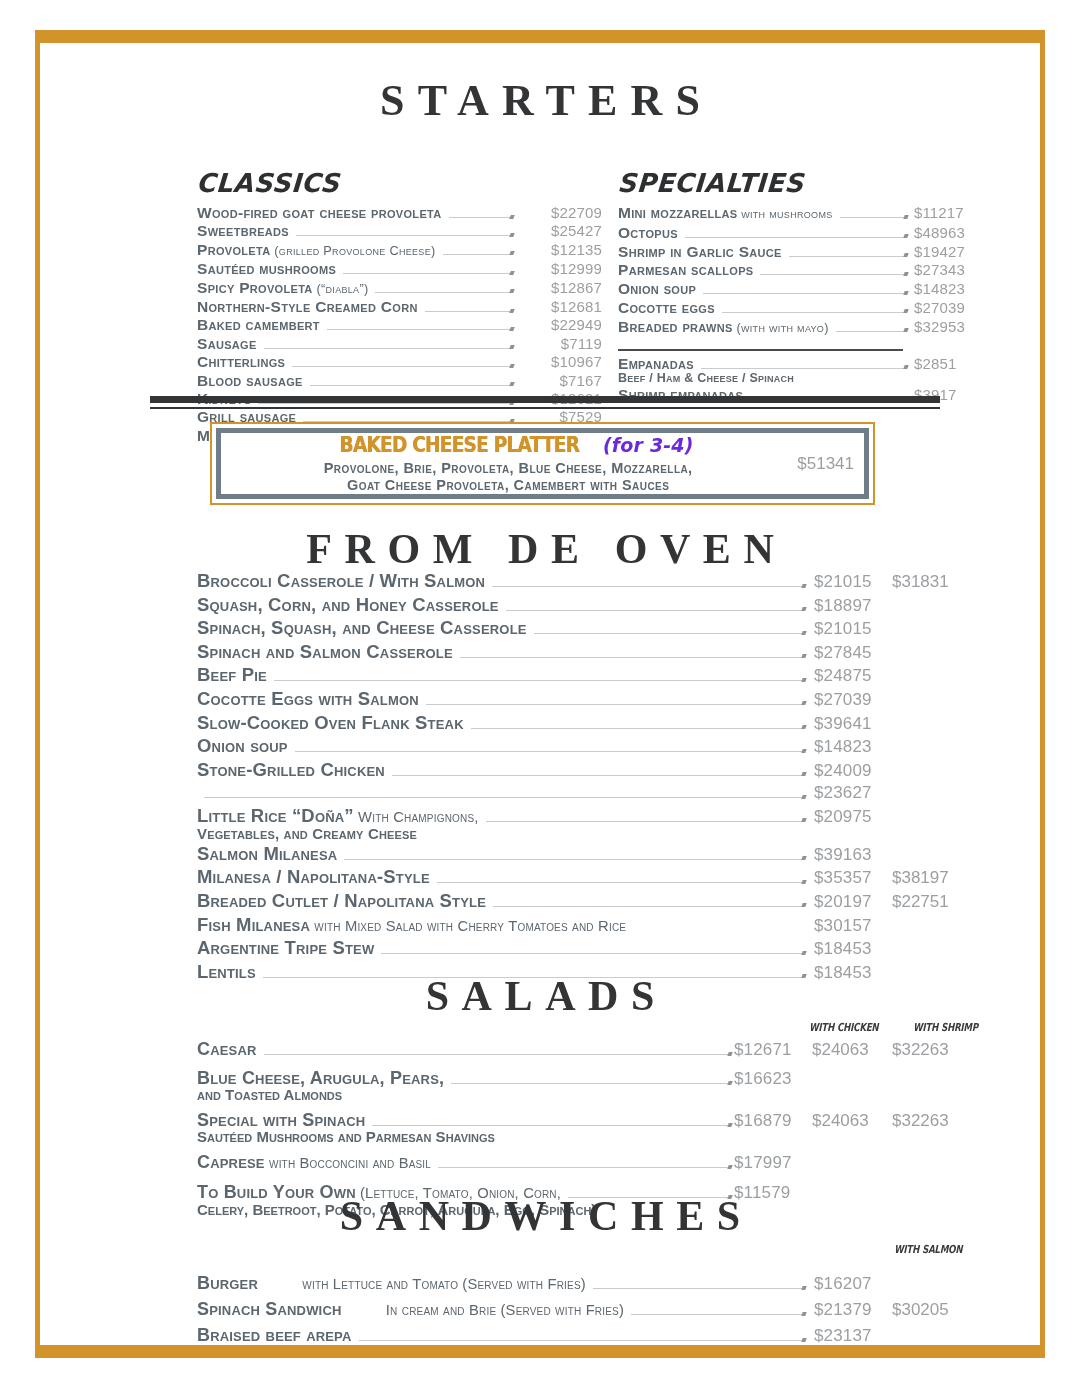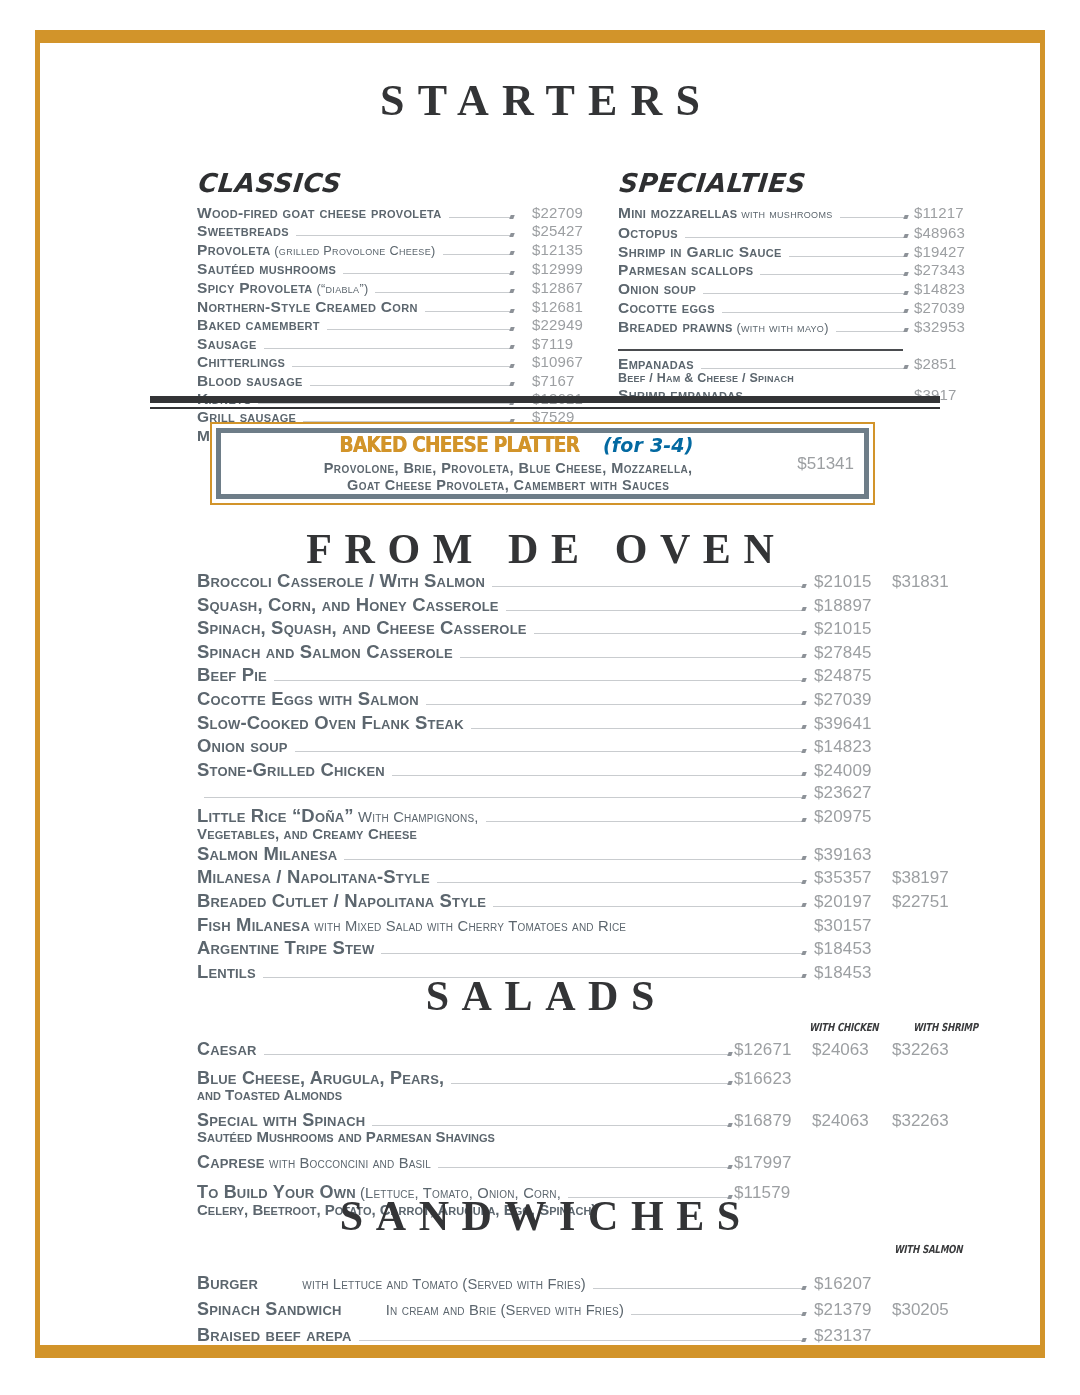--- a/index.html
+++ b/index.html
@@ -99,21 +99,21 @@
   }
 
   
   #col-classics  { left:157px; top:125px; width:405px; }
   #col-special   { left:578px; top:125px; width:360px; }
   #col-classics .script-head,
   #col-special  .script-head { display:block; margin-bottom:6px; }
 
   #col-classics .row { font-size:15.5px; line-height:18.4px; }
   #col-classics .nm  { font-size:15.5px; letter-spacing:0.02em; }
-  #col-classics .pr  { font-size:15px; width:70px; margin-left:16px; }
+  #col-classics .pr  { font-size:15px; width:70px; margin-left:16px;text-align:right; }
 
   #col-special .row  { font-size:15.5px; line-height:18.8px; }
   #col-special .nm   { font-size:15.5px; letter-spacing:0.02em; }
   #col-special .pr   { font-size:15px; width:64px; margin-left:4px; }
   #col-special .desc { font-size:12.5px; letter-spacing:0.02em; margin:-1px 0 0 0; }
 
   .emp-rule { height:2px; background:#4A4C4F; margin:11px 0 4px 0; width:285px; }
 
   
   #div-thick { position:absolute; left:110px; top:353px; width:790px; height:7px;  background:#333436; }
@@ -133,21 +133,21 @@
   #platter-title {
     font-family:"DejaVu Sans", sans-serif;
     font-weight:bold; font-size:21px;
     color:#D2942A; letter-spacing:-0.04em;
     transform:scaleX(0.88); display:inline-block;
     text-shadow:0.5px 0 0 #D2942A;
   }
   #platter-serves {
     font-family:"DejaVu Sans", sans-serif;
     font-weight:bold; font-style:italic; font-size:19px;
-    color:#0369a1; margin-left:8px; letter-spacing:0.01em;
+    color:#6d28d9; margin-left:8px; letter-spacing:0.01em;
   }
   #platter-desc {
     color:#5C666E; font-variant:small-caps; font-weight:bold;
     font-size:14.5px; line-height:1.18; letter-spacing:0.03em; margin-top:3px;
   }
   #platter-price {
     flex:0 0 auto; color:#9C9FA2; font-size:17px; padding-left:12px; white-space:nowrap;
   }
 
   

